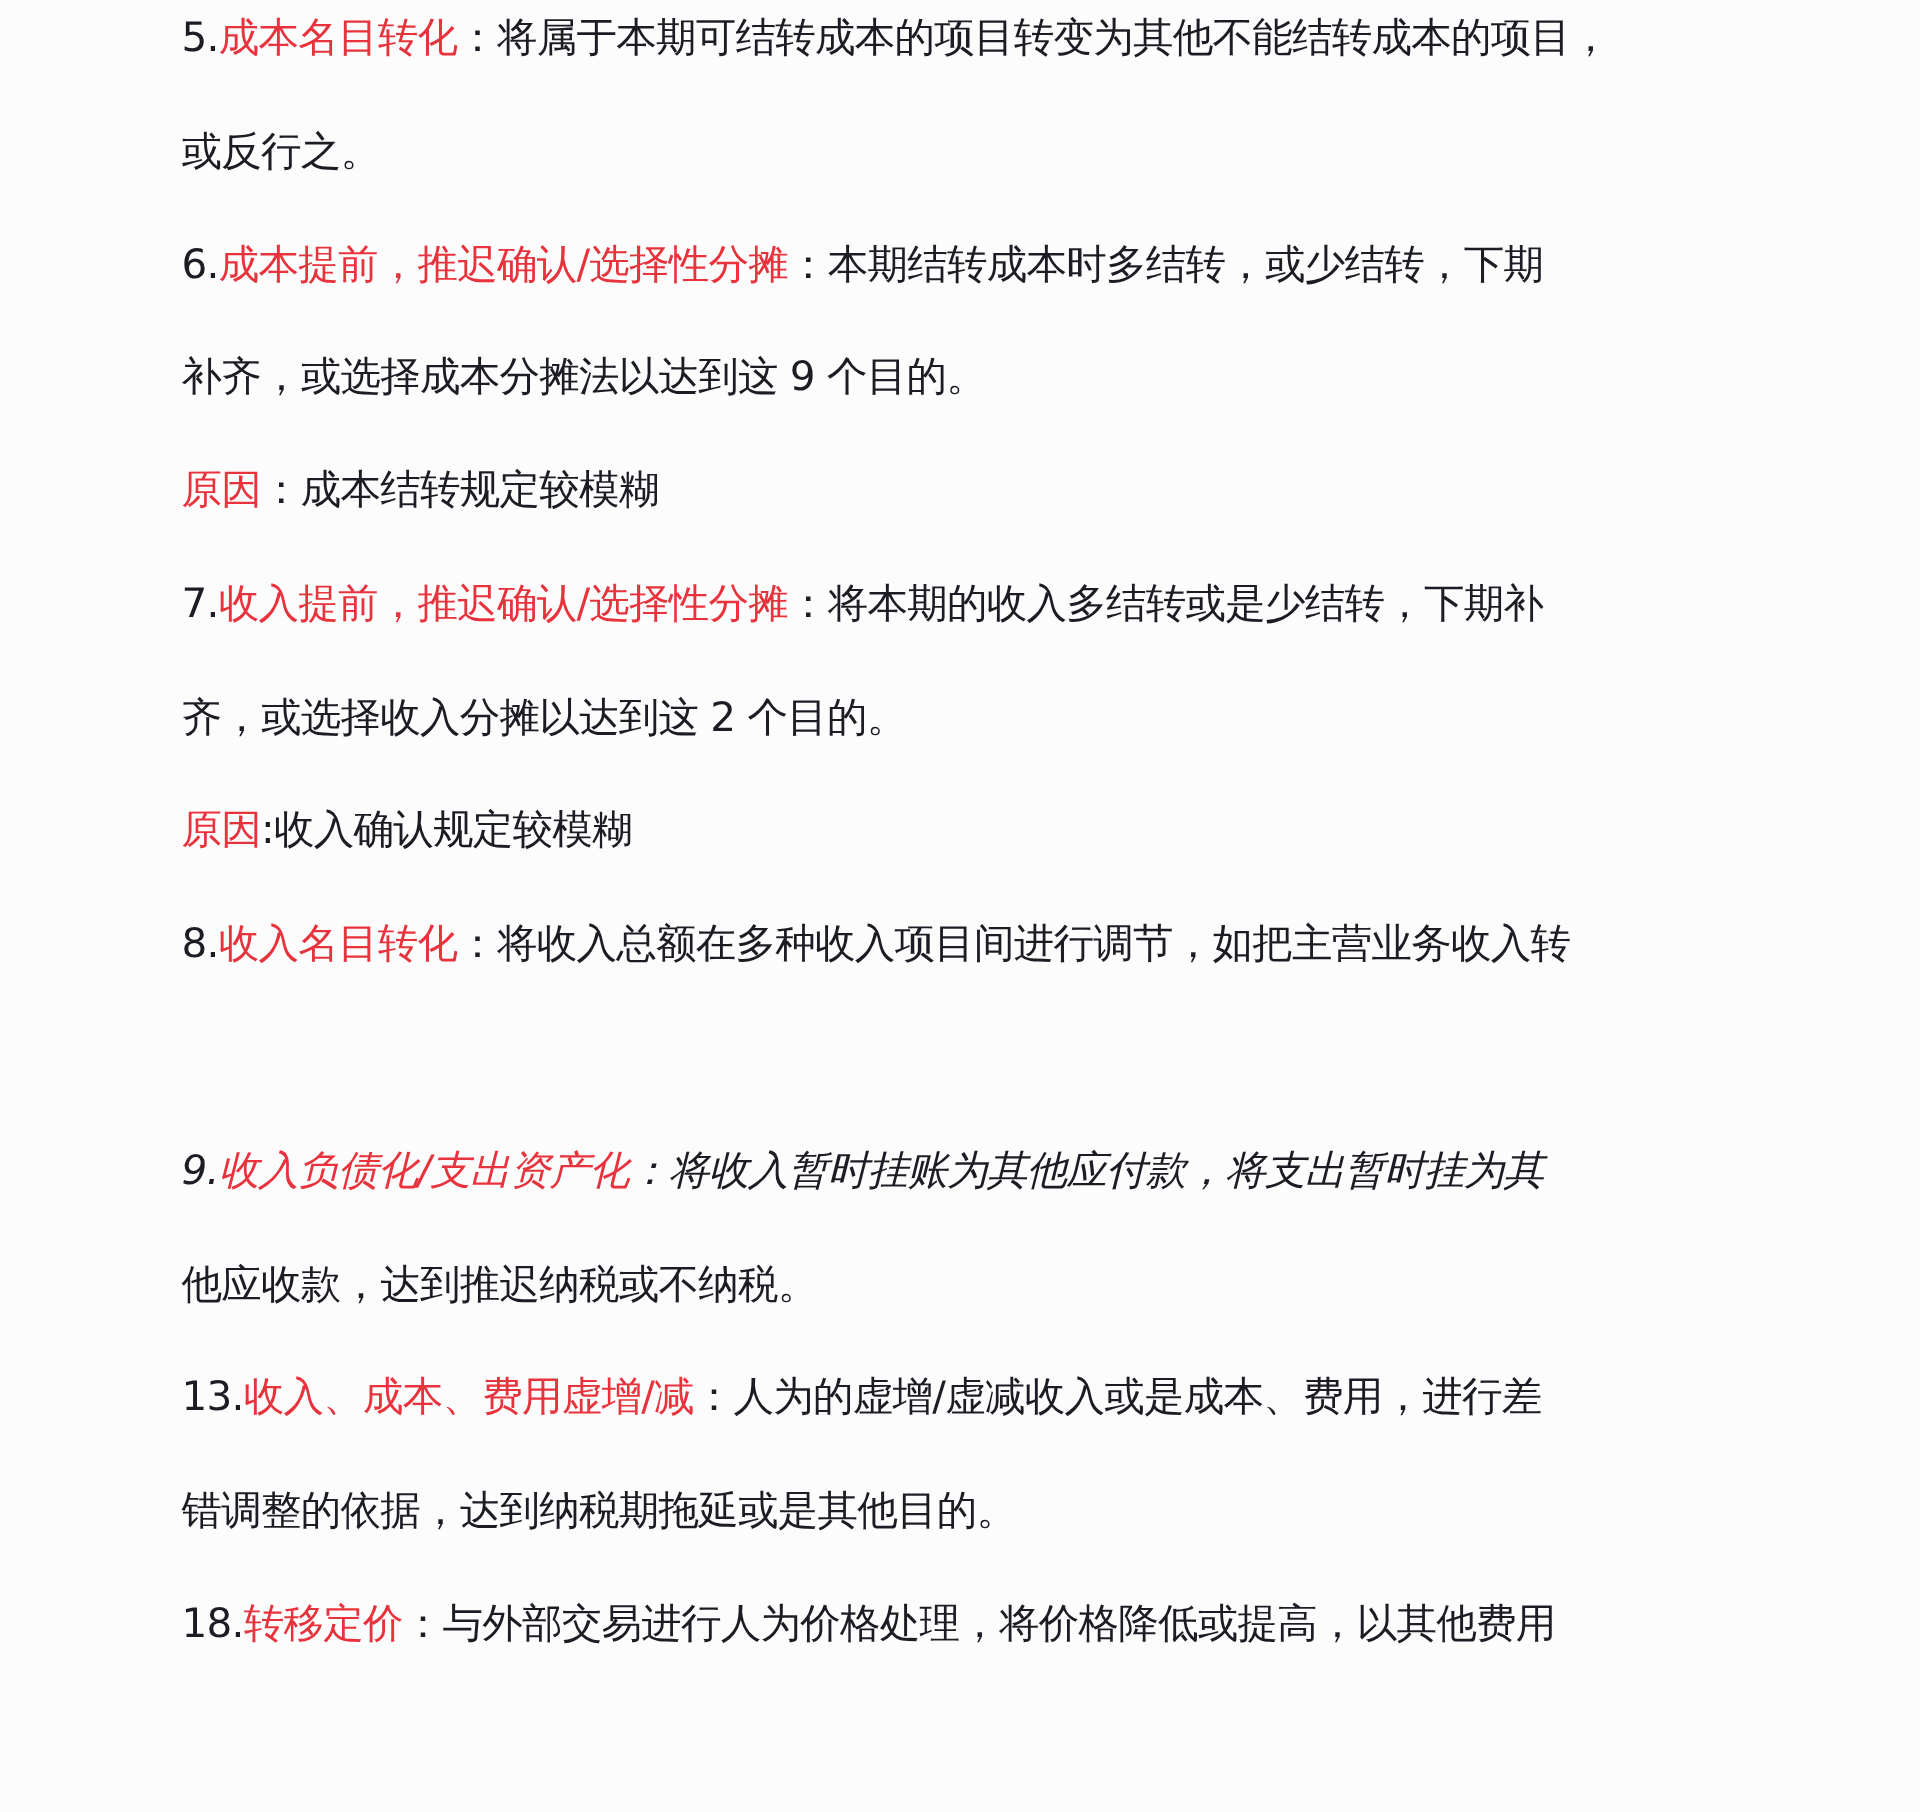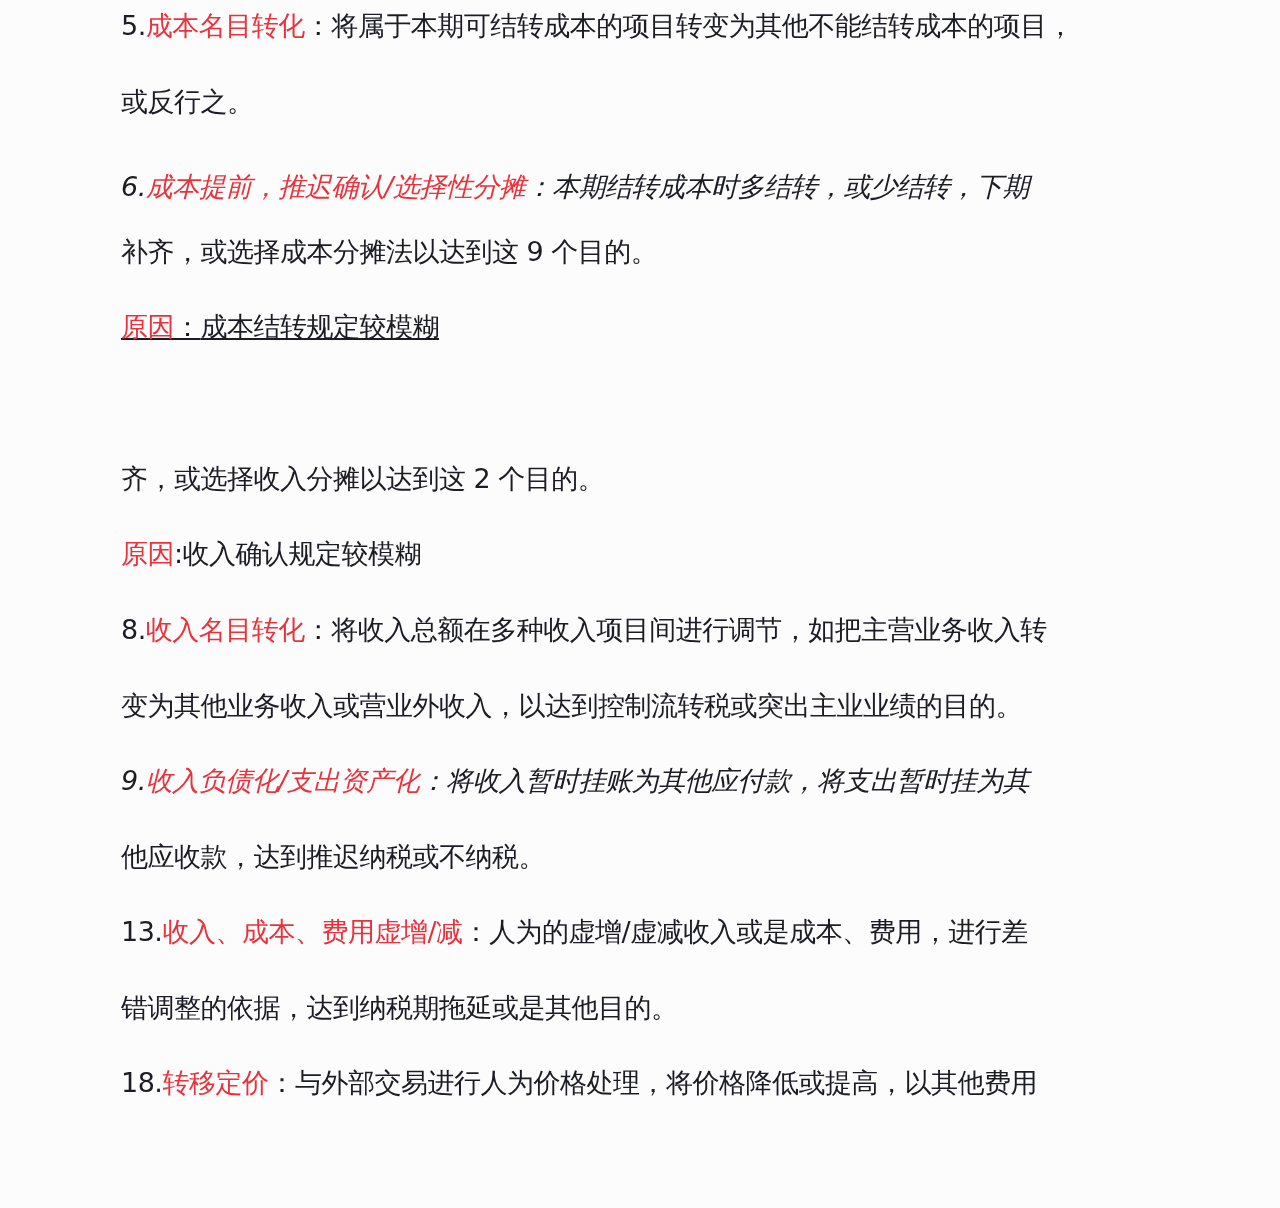--- a/index.html
+++ b/index.html
@@ -42,42 +42,42 @@
 
 <div class="page">
 
   <div class="line" style="top:6px;">
     <span class="num">5.</span><span class="term">成本名目转化</span><span class="sep">：</span><span class="body-text">将属于本期可结转成本的项目转变为其他不能结转成本的项目，</span>
   </div>
   <div class="line" style="top:82px;">
     <span class="body-text">或反行之。</span>
   </div>
 
-  <div class="line" style="top:167px;font-style:italic;">
+  <div class="line" style="top:157px;">
     <span class="num">6.</span><span class="term">成本提前，推迟确认/选择性分摊</span><span class="sep">：</span><span class="body-text">本期结转成本时多结转，或少结转，下期</span>
   </div>
   <div class="line" style="top:232px;">
     <span class="body-text">补齐，或选择成本分摊法以达到这 9 个目的。</span>
   </div>
-  <div class="line" style="top:307px;text-decoration:underline;">
+  <div class="line" style="top:307px;">
     <span class="reason-label">原因</span><span class="sep">：</span><span class="body-text">成本结转规定较模糊</span>
   </div>
 
+  <div class="line" style="top:383px;">
+    <span class="num">7.</span><span class="term">收入提前，推迟确认/选择性分摊</span><span class="sep">：</span><span class="body-text">将本期的收入多结转或是少结转，下期补</span>
+  </div>
   <div class="line" style="top:459px;">
     <span class="body-text">齐，或选择收入分摊以达到这 2 个目的。</span>
   </div>
   <div class="line" style="top:534px;">
     <span class="reason-label">原因</span><span class="sep">:</span><span class="body-text">收入确认规定较模糊</span>
   </div>
 
   <div class="line" style="top:610px;">
     <span class="num">8.</span><span class="term">收入名目转化</span><span class="sep">：</span><span class="body-text">将收入总额在多种收入项目间进行调节，如把主营业务收入转</span>
-  </div>
-  <div class="line" style="top:686px;">
-    <span class="body-text">变为其他业务收入或营业外收入，以达到控制流转税或突出主业业绩的目的。</span>
   </div>
 
   <div class="line" style="top:761px;font-style:italic;">
     <span class="num">9.</span><span class="term">收入负债化/支出资产化</span><span class="sep">：</span><span class="body-text">将收入暂时挂账为其他应付款，将支出暂时挂为其</span>
   </div>
   <div class="line" style="top:837px;">
     <span class="body-text">他应收款，达到推迟纳税或不纳税。</span>
   </div>
 
   <div class="line" style="top:912px;">

